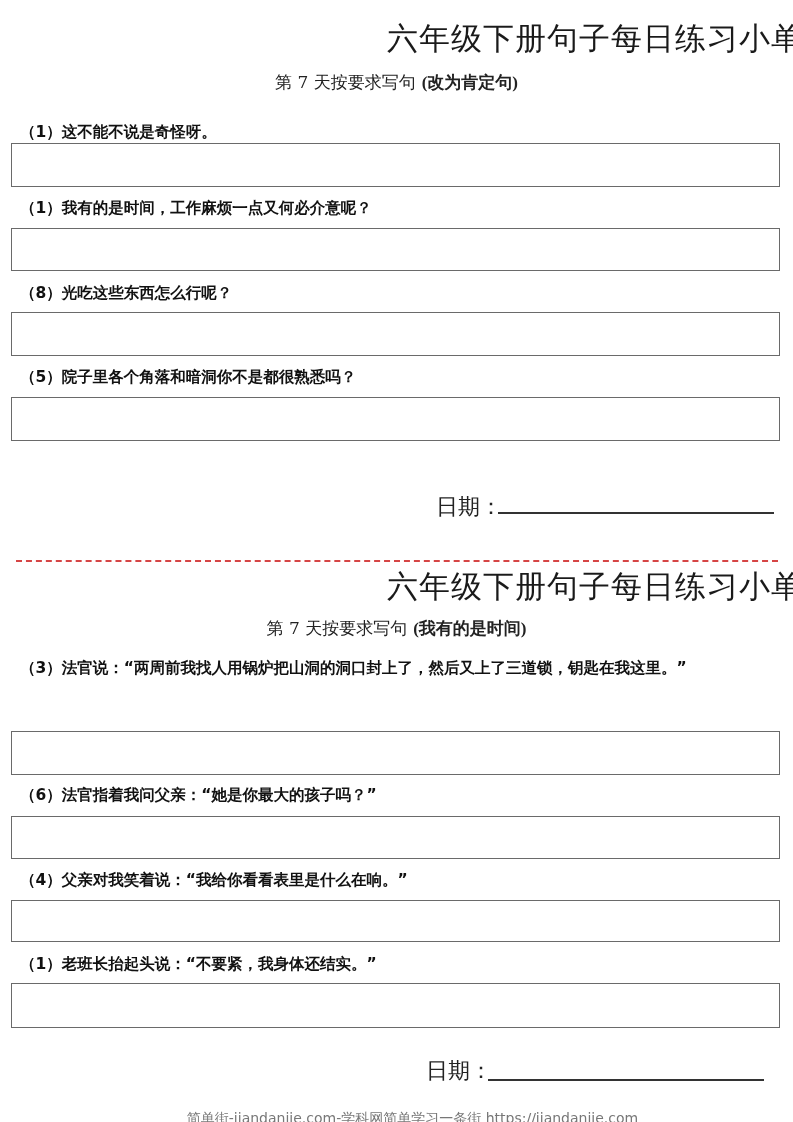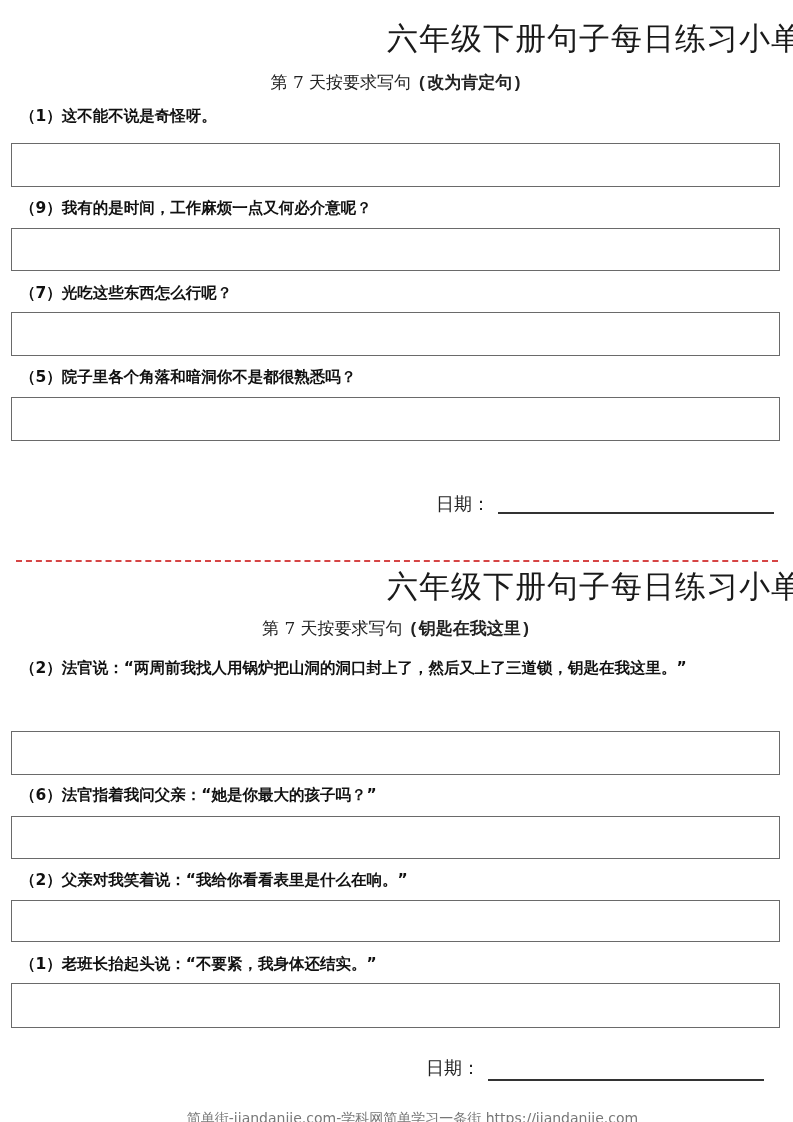--- a/index.html
+++ b/index.html
@@ -8,83 +8,83 @@
   .title {
     left: 10px; width: 793px; text-align: right;
     font-family: "DejaVu Serif", "Liberation Serif", serif;
     font-size: 31px; font-weight: normal; color: #1a1a1a; letter-spacing: 1px;
   }
   .subtitle {
     left: 0; width: 793px; text-align: center;
     font-family: "DejaVu Serif", "Liberation Serif", serif;
     font-size: 17px; color: #222;
   }
-  .subtitle .req { font-family: Liberation Mono, monospace; font-weight: bold; margin-left: 6px; }
+  .subtitle .req { font-family: Liberation Serif, serif; font-weight: bold; margin-left: 6px; }
   .q {
     left: 20px;
     font-family: "DejaVu Sans", "Liberation Sans", sans-serif;
     font-weight: bold; font-size: 15.5px; color: #111; white-space: nowrap;
   }
   .q-wrap { white-space: normal; width: 760px; line-height: 43px; }
   .box {
     left: 11px; width: 769px; border: 1px solid #6a6a6a; background: #fff;
     box-sizing: border-box;
   }
   .date-label {
     font-family: "DejaVu Serif", "Liberation Serif", serif;
-    font-size: 18px; color: #222;
+    font-size: 22px; color: #222;
   }
   .date-line { height: 0; border-top: 2px solid #333; }
   .divider {
     left: 16px; width: 762px; height: 0;
     border-top: 2px dashed #d64545;
   }
   .watermark {
     left: 0; width: 793px; text-align: center;
     font-family: "DejaVu Sans", "Liberation Sans", sans-serif;
     font-size: 14px; color: #777;
   }
 </style>
 </head>
 <body>
 
 <div class="abs title" style="top:18px;">六年级下册句子每日练习小单</div>
 <div class="abs subtitle" style="top:71px;">
   <span>第 7 天按要求写句</span><span class="req">(改为肯定句)</span>
 </div>
 
-<div class="abs q" style="top:106px;text-align:right;">（1）这不能不说是奇怪呀。</div>
+<div class="abs q" style="top:122px;text-align:right;">（1）这不能不说是奇怪呀。</div>
 <div class="abs box" style="top:143px; height:44px;"></div>
 
-<div class="abs q" style="top:198px;">（9）我有的是时间，工作麻烦一点又何必介意呢？</div>
+<div class="abs q" style="top:198px;">（1）我有的是时间，工作麻烦一点又何必介意呢？</div>
 <div class="abs box" style="top:228px; height:43px;"></div>
 
-<div class="abs q" style="top:283px;">（7）光吃这些东西怎么行呢？</div>
+<div class="abs q" style="top:283px;">（8）光吃这些东西怎么行呢？</div>
 <div class="abs box" style="top:312px; height:44px;"></div>
 
 <div class="abs q" style="top:367px;">（5）院子里各个角落和暗洞你不是都很熟悉吗？</div>
 <div class="abs box" style="top:397px; height:44px;"></div>
 
 <div class="abs date-label" style="left:436px; top:492px;">日期：</div>
 <div class="abs date-line" style="left:498px; top:512px; width:276px;"></div>
 
 <div class="abs divider" style="top:560px;"></div>
 
 <div class="abs title" style="top:566px;">六年级下册句子每日练习小单</div>
 <div class="abs subtitle" style="top:617px;">
-  <span>第 7 天按要求写句</span><span class="req">(钥匙在我这里)</span>
+  <span>第 7 天按要求写句</span><span class="req">(我有的是时间)</span>
 </div>
 
-<div class="abs q q-wrap" style="top:647px; left:20px;">（2）法官说：“两周前我找人用锅炉把山洞的洞口封上了，然后又上了三道锁，钥匙在我这里。”</div>
+<div class="abs q q-wrap" style="top:647px; left:20px;">（3）法官说：“两周前我找人用锅炉把山洞的洞口封上了，然后又上了三道锁，钥匙在我这里。”</div>
 <div class="abs box" style="top:731px; height:44px;"></div>
 
 <div class="abs q" style="top:785px;">（6）法官指着我问父亲：“她是你最大的孩子吗？”</div>
 <div class="abs box" style="top:816px; height:43px;"></div>
 
-<div class="abs q" style="top:870px;">（2）父亲对我笑着说：“我给你看看表里是什么在响。”</div>
+<div class="abs q" style="top:870px;">（4）父亲对我笑着说：“我给你看看表里是什么在响。”</div>
 <div class="abs box" style="top:900px; height:42px;"></div>
 
 <div class="abs q" style="top:954px;">（1）老班长抬起头说：“不要紧，我身体还结实。”</div>
 <div class="abs box" style="top:983px; height:45px;"></div>
 
 <div class="abs date-label" style="left:426px; top:1056px;">日期：</div>
 <div class="abs date-line" style="left:488px; top:1079px; width:276px;"></div>
 
 <div class="abs watermark" style="top:1110px;padding-left:16px;">简单街-jiandanjie.com-学科网简单学习一条街 https://jiandanjie.com</div>
 

